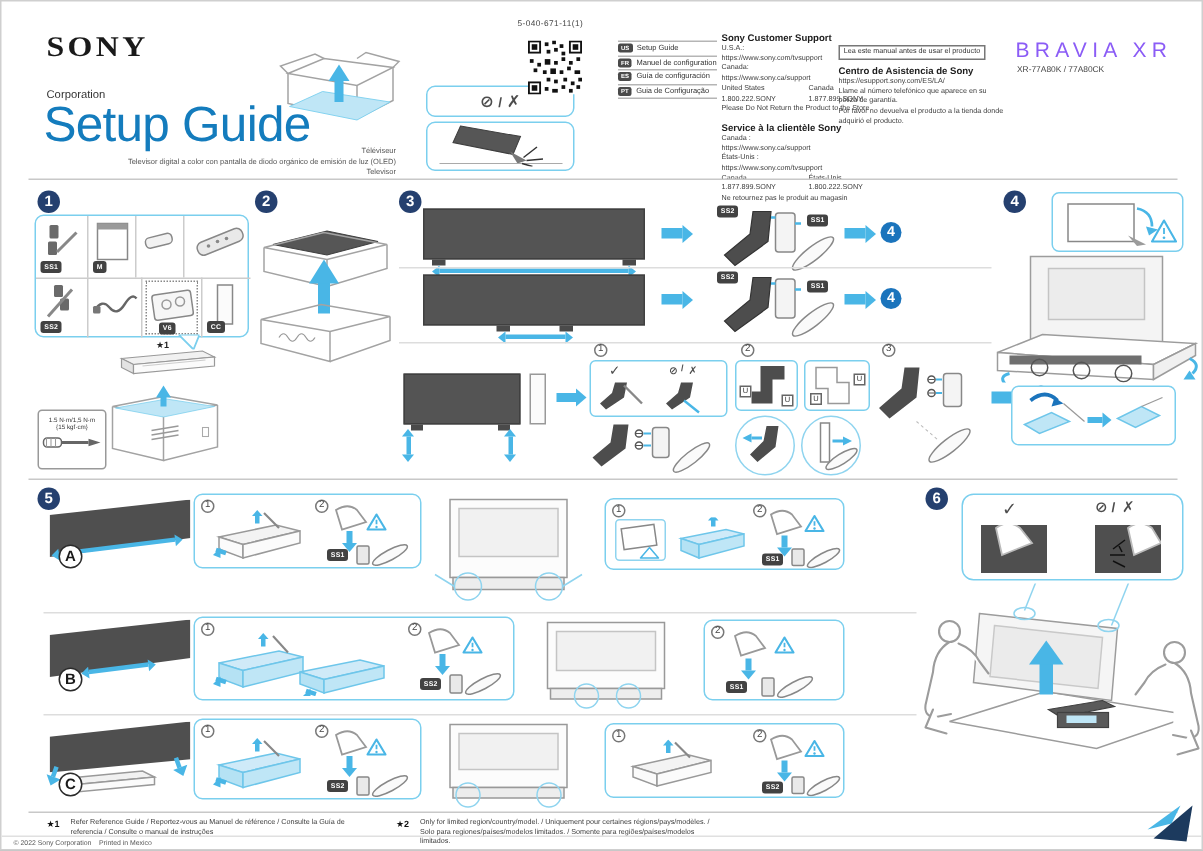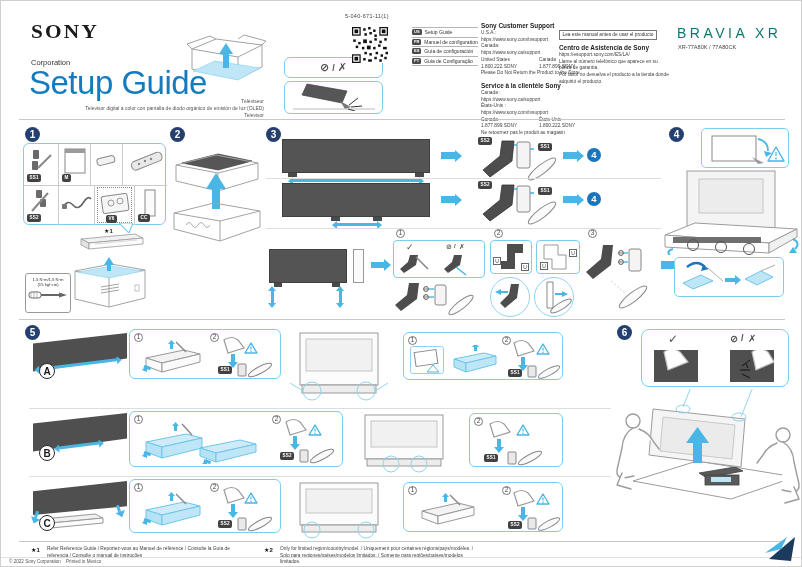--- a/index.html
+++ b/index.html
@@ -40,21 +40,21 @@
   border-top:5px solid #49b6e6;border-left:4px solid transparent;border-right:4px solid transparent}
 .arrDn{position:absolute;background:#49b6e6}
 .arrDn::after{content:"";position:absolute;top:100%;left:50%;transform:translateX(-50%);
   border-top:6px solid #49b6e6;border-left:5px solid transparent;border-right:5px solid transparent}
 .langrow{display:flex;align-items:center;gap:3px;height:9.5px;border-top:1px solid #b5b5b5}
 .langrow .lbadge{background:#4a4a4a;color:#fff;font-size:4px;font-weight:bold;padding:1px 2px;border-radius:1.5px;line-height:1}
 .langrow .llabel{font-size:5px;color:#333}
 .sonylogo{font-family:"Liberation Serif","DejaVu Serif",serif;font-weight:bold;font-size:19px;letter-spacing:2px;
   color:#1a1a1a;transform:scaleX(1.12);transform-origin:left center}
 .guide-title{font-size:33px;color:#147cbd;letter-spacing:-.5px}
-.bravia{font-size:14px;font-weight:500;letter-spacing:3.5px;color:#0f766e}
+.bravia{font-size:14px;font-weight:500;letter-spacing:3.5px;color:#8b5cf6}
 .readbox{border:1px solid #777;font-size:4.8px;color:#333;padding:1.5px 2.5px;display:inline-block}
 </style>
 </head>
 <body>
 
 <div class="page">
 
   <div class="abs sonylogo" style="left:30px;top:20px">SONY</div>
   <div class="abs" style="left:30px;top:57px;font-size:7.5px;color:#333">Corporation</div>
   <div class="abs guide-title" style="left:28px;top:63px">Setup Guide</div>

